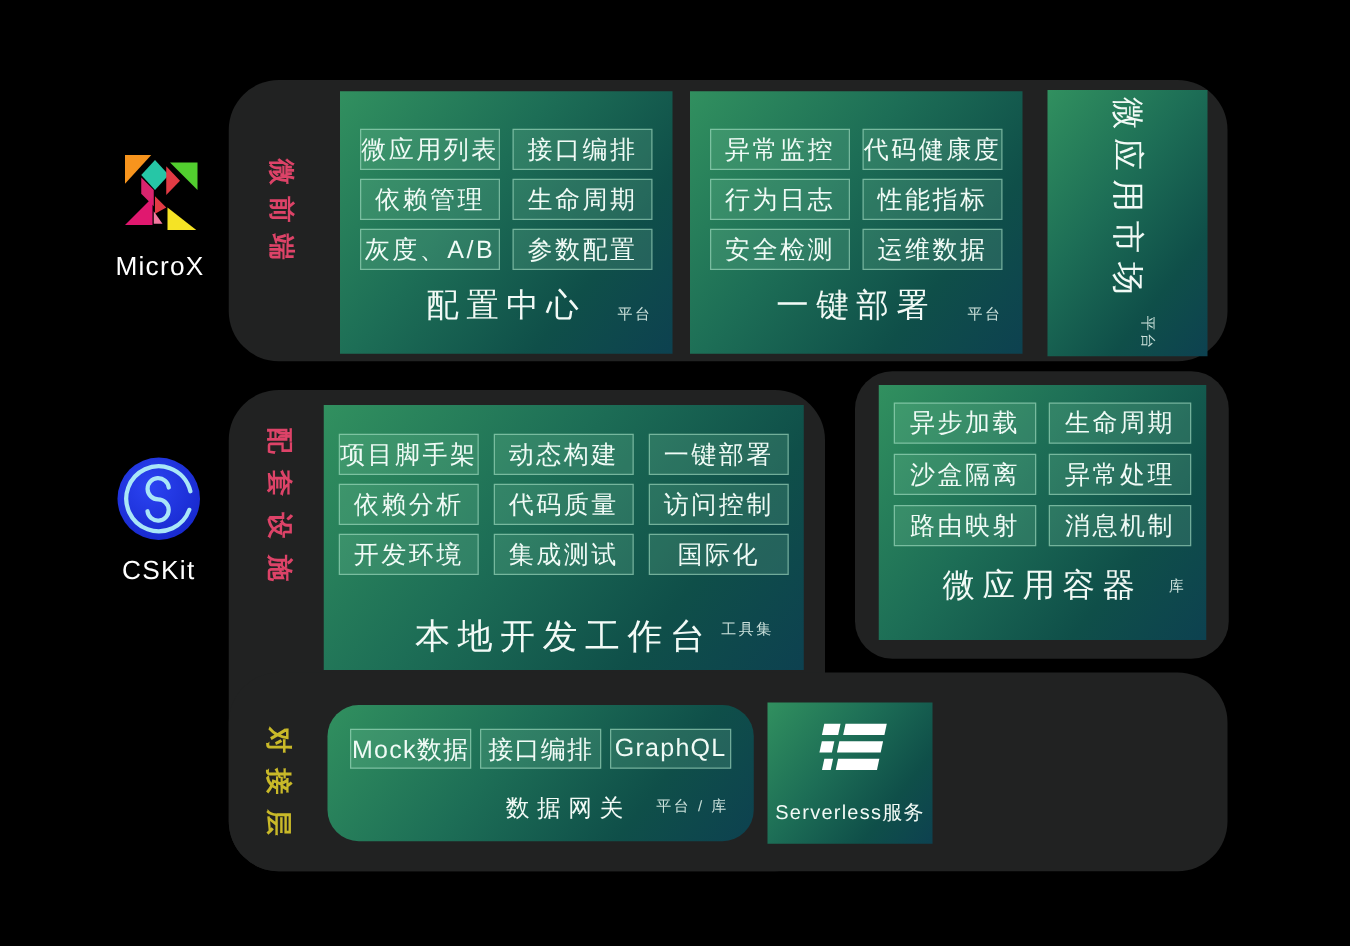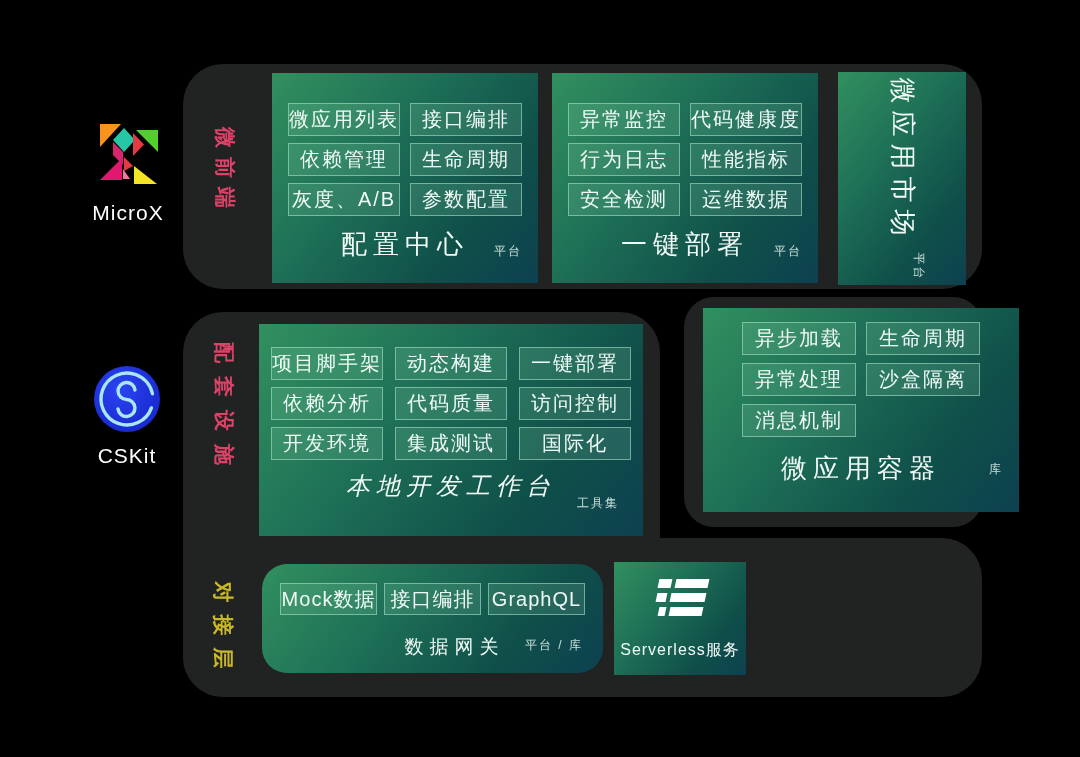--- a/index.html
+++ b/index.html
@@ -39,33 +39,33 @@
     position:absolute; left:0; right:0; text-align:center;
     color:#f2faf6; font-size:26px; letter-spacing:6px; white-space:nowrap;
   }
   .ptag { position:absolute; color:rgba(235,250,243,0.85); font-size:12px; letter-spacing:2px; white-space:nowrap; }
 
   
   .p-config   { left:272px; top:73px;  width:266px; height:210px; }
   .p-observe  { left:552px; top:73px;  width:266px; height:210px; }
   .p-market   { left:838px; top:72px;  width:128px; height:213px; }
   .p-workbench{ left:259px; top:324px; width:384px; height:212px; }
-  .p-container{ left:703px; top:308px; width:316px; height:204px; }
+  .p-container{ left:703px; top:308px; width:262px; height:204px; }
   .p-gateway  { left:262px; top:564px; width:341px; height:109px;border-radius:25px; }
   .p-serverless{ left:614px; top:562px; width:132px; height:113px; }
 
   .p-config .boxes, .p-observe .boxes { margin-top:30px; grid-template-columns:112px 112px; gap:7px 10px; }
   .p-workbench .boxes { margin-top:23px; grid-template-columns:112px 112px 112px; gap:7px 12px; }
   .p-container .boxes { margin-top:14px; grid-template-columns:114px 114px; gap:8px 10px; }
   .p-gateway .boxes   { margin-top:19px; grid-template-columns:97px 97px 97px; gap:7px; }
   .p-gateway .gbox    { height:30px; letter-spacing:1px; }
 
   .p-config .ptitle, .p-observe .ptitle { bottom:21px; }
   .p-config .ptag, .p-observe .ptag { right:16px; bottom:23px; }
-  .p-workbench .ptitle { bottom:34px; font-size:24px;font-style:italic; }
+  .p-workbench .ptitle { bottom:8px; font-size:28px; }
   .p-workbench .ptag   { right:24px; bottom:24px;margin-top:48px; }
   .p-container .ptitle { bottom:26px; }
   .p-container .ptag   { right:16px; bottom:34px; }
   .p-gateway .ptitle   { bottom:13px; font-size:19px;margin-left:44px; }
   .p-gateway .ptag     { right:20px; bottom:19px; }
 
   
   .vwrap {
     position:absolute; left:50%; top:50%; width:206px;
     transform:translate(-50%,-50%) rotate(90deg);
@@ -183,22 +183,23 @@
       <div class="gbox">国际化</div>
     </div>
     <div class="ptitle">本地开发工作台</div>
     <div class="ptag">工具集</div>
   </div>
 
   <div class="panel p-container">
     <div class="boxes">
       <div class="gbox">异步加载</div>
       <div class="gbox">生命周期</div>
+      <div class="gbox">沙盒隔离</div>
       <div class="gbox">异常处理</div>
-      <div class="gbox">沙盒隔离</div>
+      <div class="gbox">路由映射</div>
       <div class="gbox">消息机制</div>
     </div>
     <div class="ptitle">微应用容器</div>
     <div class="ptag">库</div>
   </div>
 
   <div class="panel p-gateway">
     <div class="boxes">
       <div class="gbox">Mock数据</div>
       <div class="gbox">接口编排</div>

